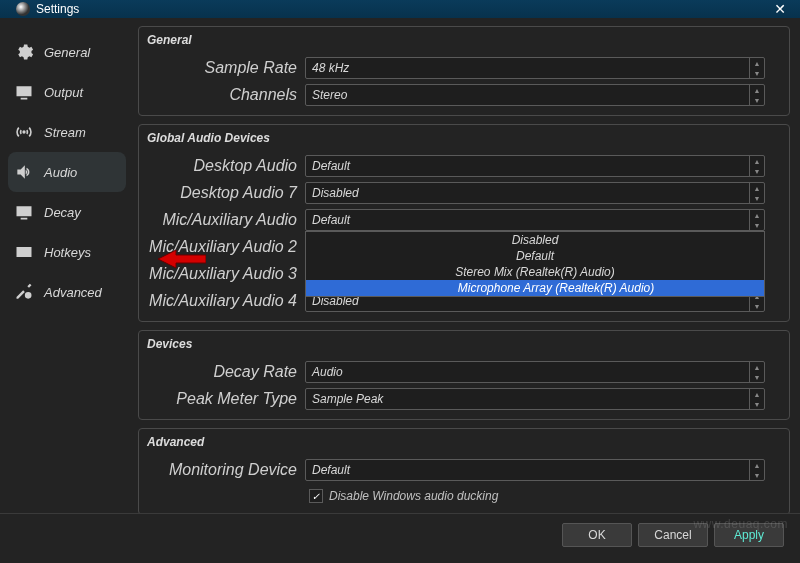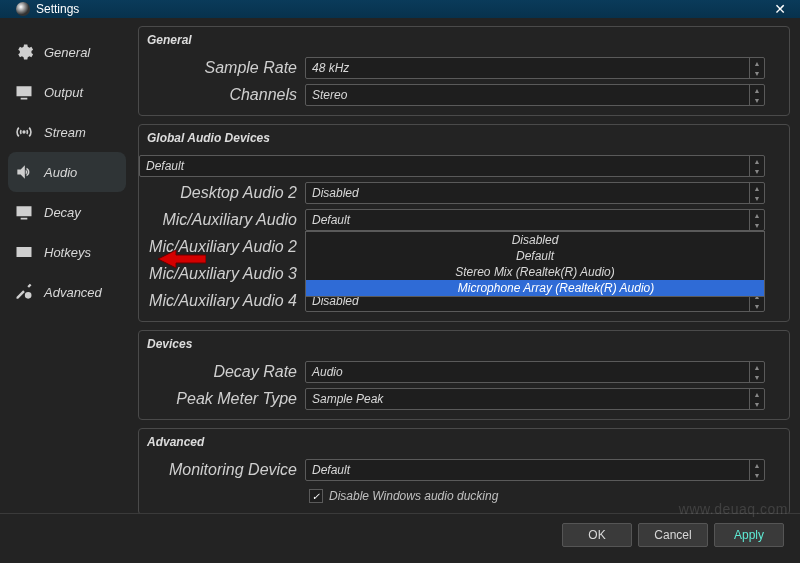--- a/index.html
+++ b/index.html
@@ -34,21 +34,21 @@
 .checkbox-row { padding-left: 170px; display: flex; align-items: center; gap: 6px; height: 24px; }
 .checkbox { width: 14px; height: 14px; background: #1e1e1e; border: 1px solid #5a5a5a; display: flex; align-items: center; justify-content: center; color: #fff; font-size: 10px; }
 
 .footer { height: 42px; display: flex; align-items: center; justify-content: flex-end; gap: 6px; padding-right: 16px; border-top: 1px solid #3a3a3a; }
 .btn { min-width: 70px; height: 24px; background: #3a3a3a; border: 1px solid #555; border-radius: 2px; display: flex; align-items: center; justify-content: center; color: #d8d8d8; font-size: 12px; cursor: pointer; }
 .btn.disabled { color: #5eead4; }
 
 .arrow { position: absolute; left: 158px; top: 248px; z-index: 5; }
 .arrow svg { width: 48px; height: 22px; }
 
-.watermark { position: absolute; right: 12px; bottom: 46px; color: rgba(200,200,200,0.18); font-size: 14px; letter-spacing: 0.5px; }
+.watermark { position: absolute; right: 12px; bottom: 32px; color: rgba(200,200,200,0.18); font-size: 12px; letter-spacing: 0.5px; }
 </style>
 </head>
 <body>
 
 <div class="titlebar">
   <div class="app-icon"></div>
   <span>Settings</span>
   <div class="close">
     <span>✕</span>
   </div>
@@ -140,32 +140,33 @@
                 <div>▼</div>
               </div>
             </div>
           </div>
       </div>
     </div>
 
     <div class="section">
       <div class="section-title">Global Audio Devices</div>
       <div class="row">
+        <div class="row-label">Desktop Audio</div>
         <div class="row-field">
             <div class="combo">
               <span>Default</span>
               <div class="spin">
                 <div>▲</div>
                 <div>▼</div>
               </div>
             </div>
           </div>
       </div>
       <div class="row">
-        <div class="row-label">Desktop Audio 2</div>
+        <div class="row-label">Desktop Audio 7</div>
         <div class="row-field">
             <div class="combo">
               <span>Disabled</span>
               <div class="spin">
                 <div>▲</div>
                 <div>▼</div>
               </div>
             </div>
           </div>
       </div>

